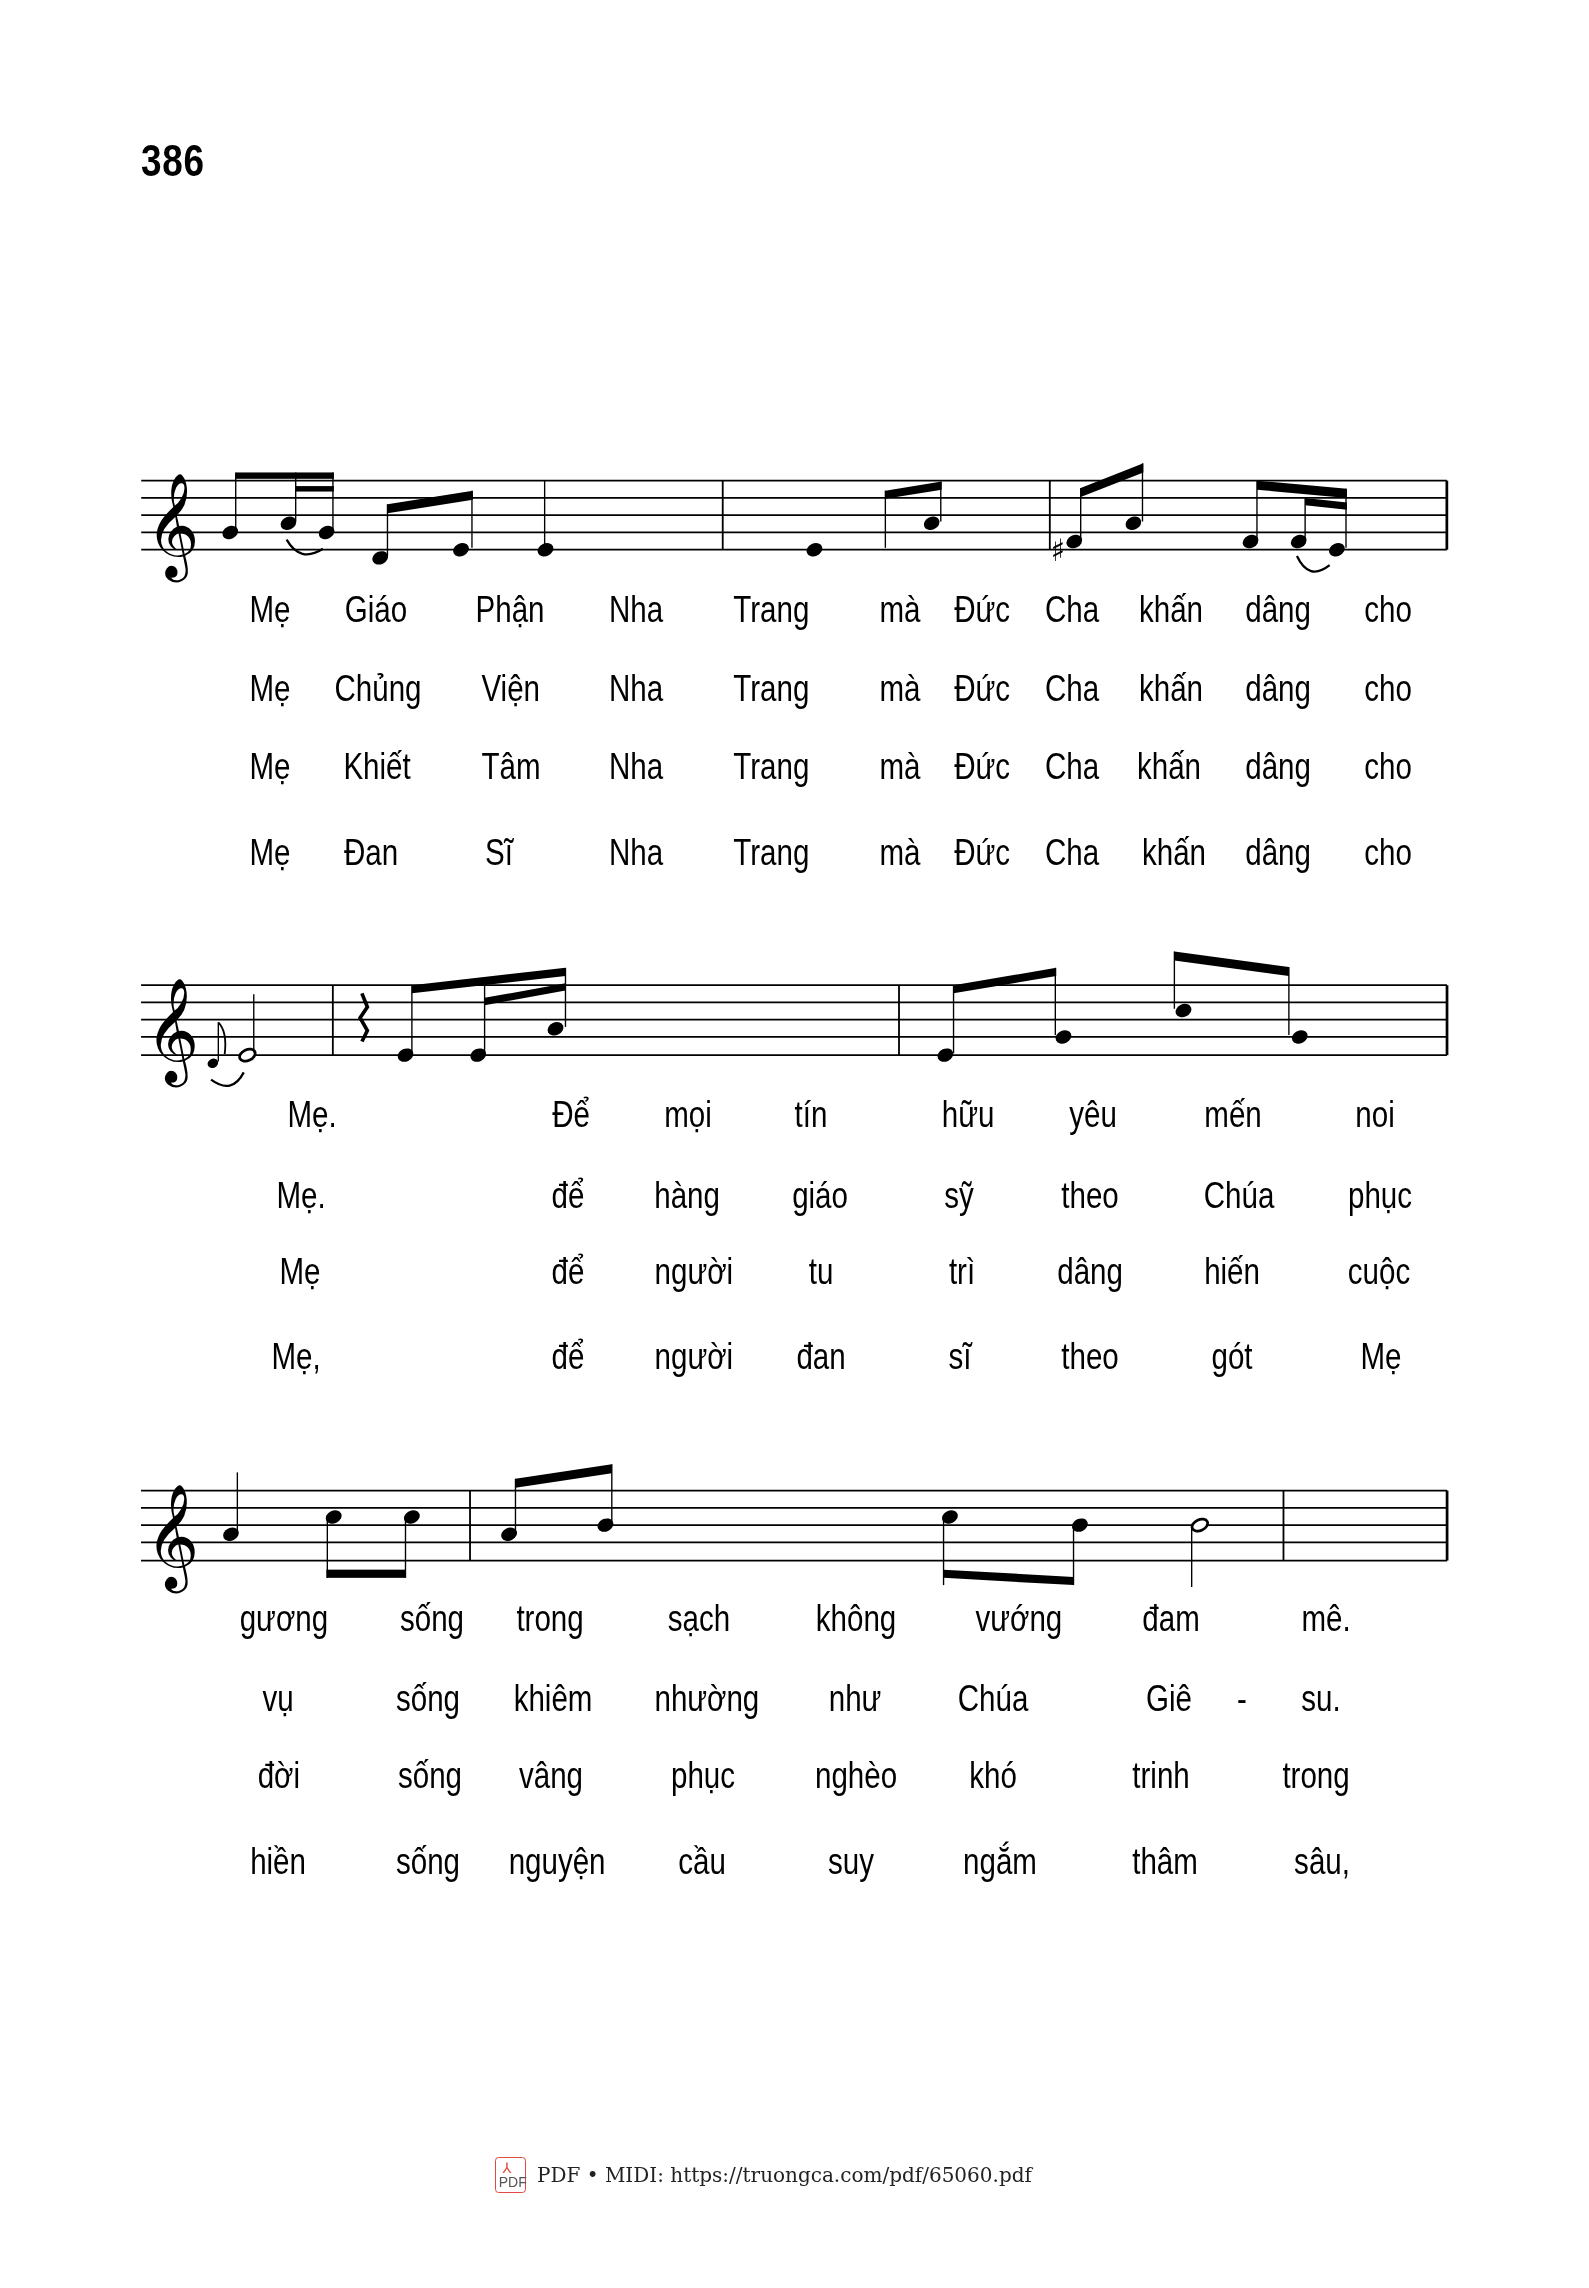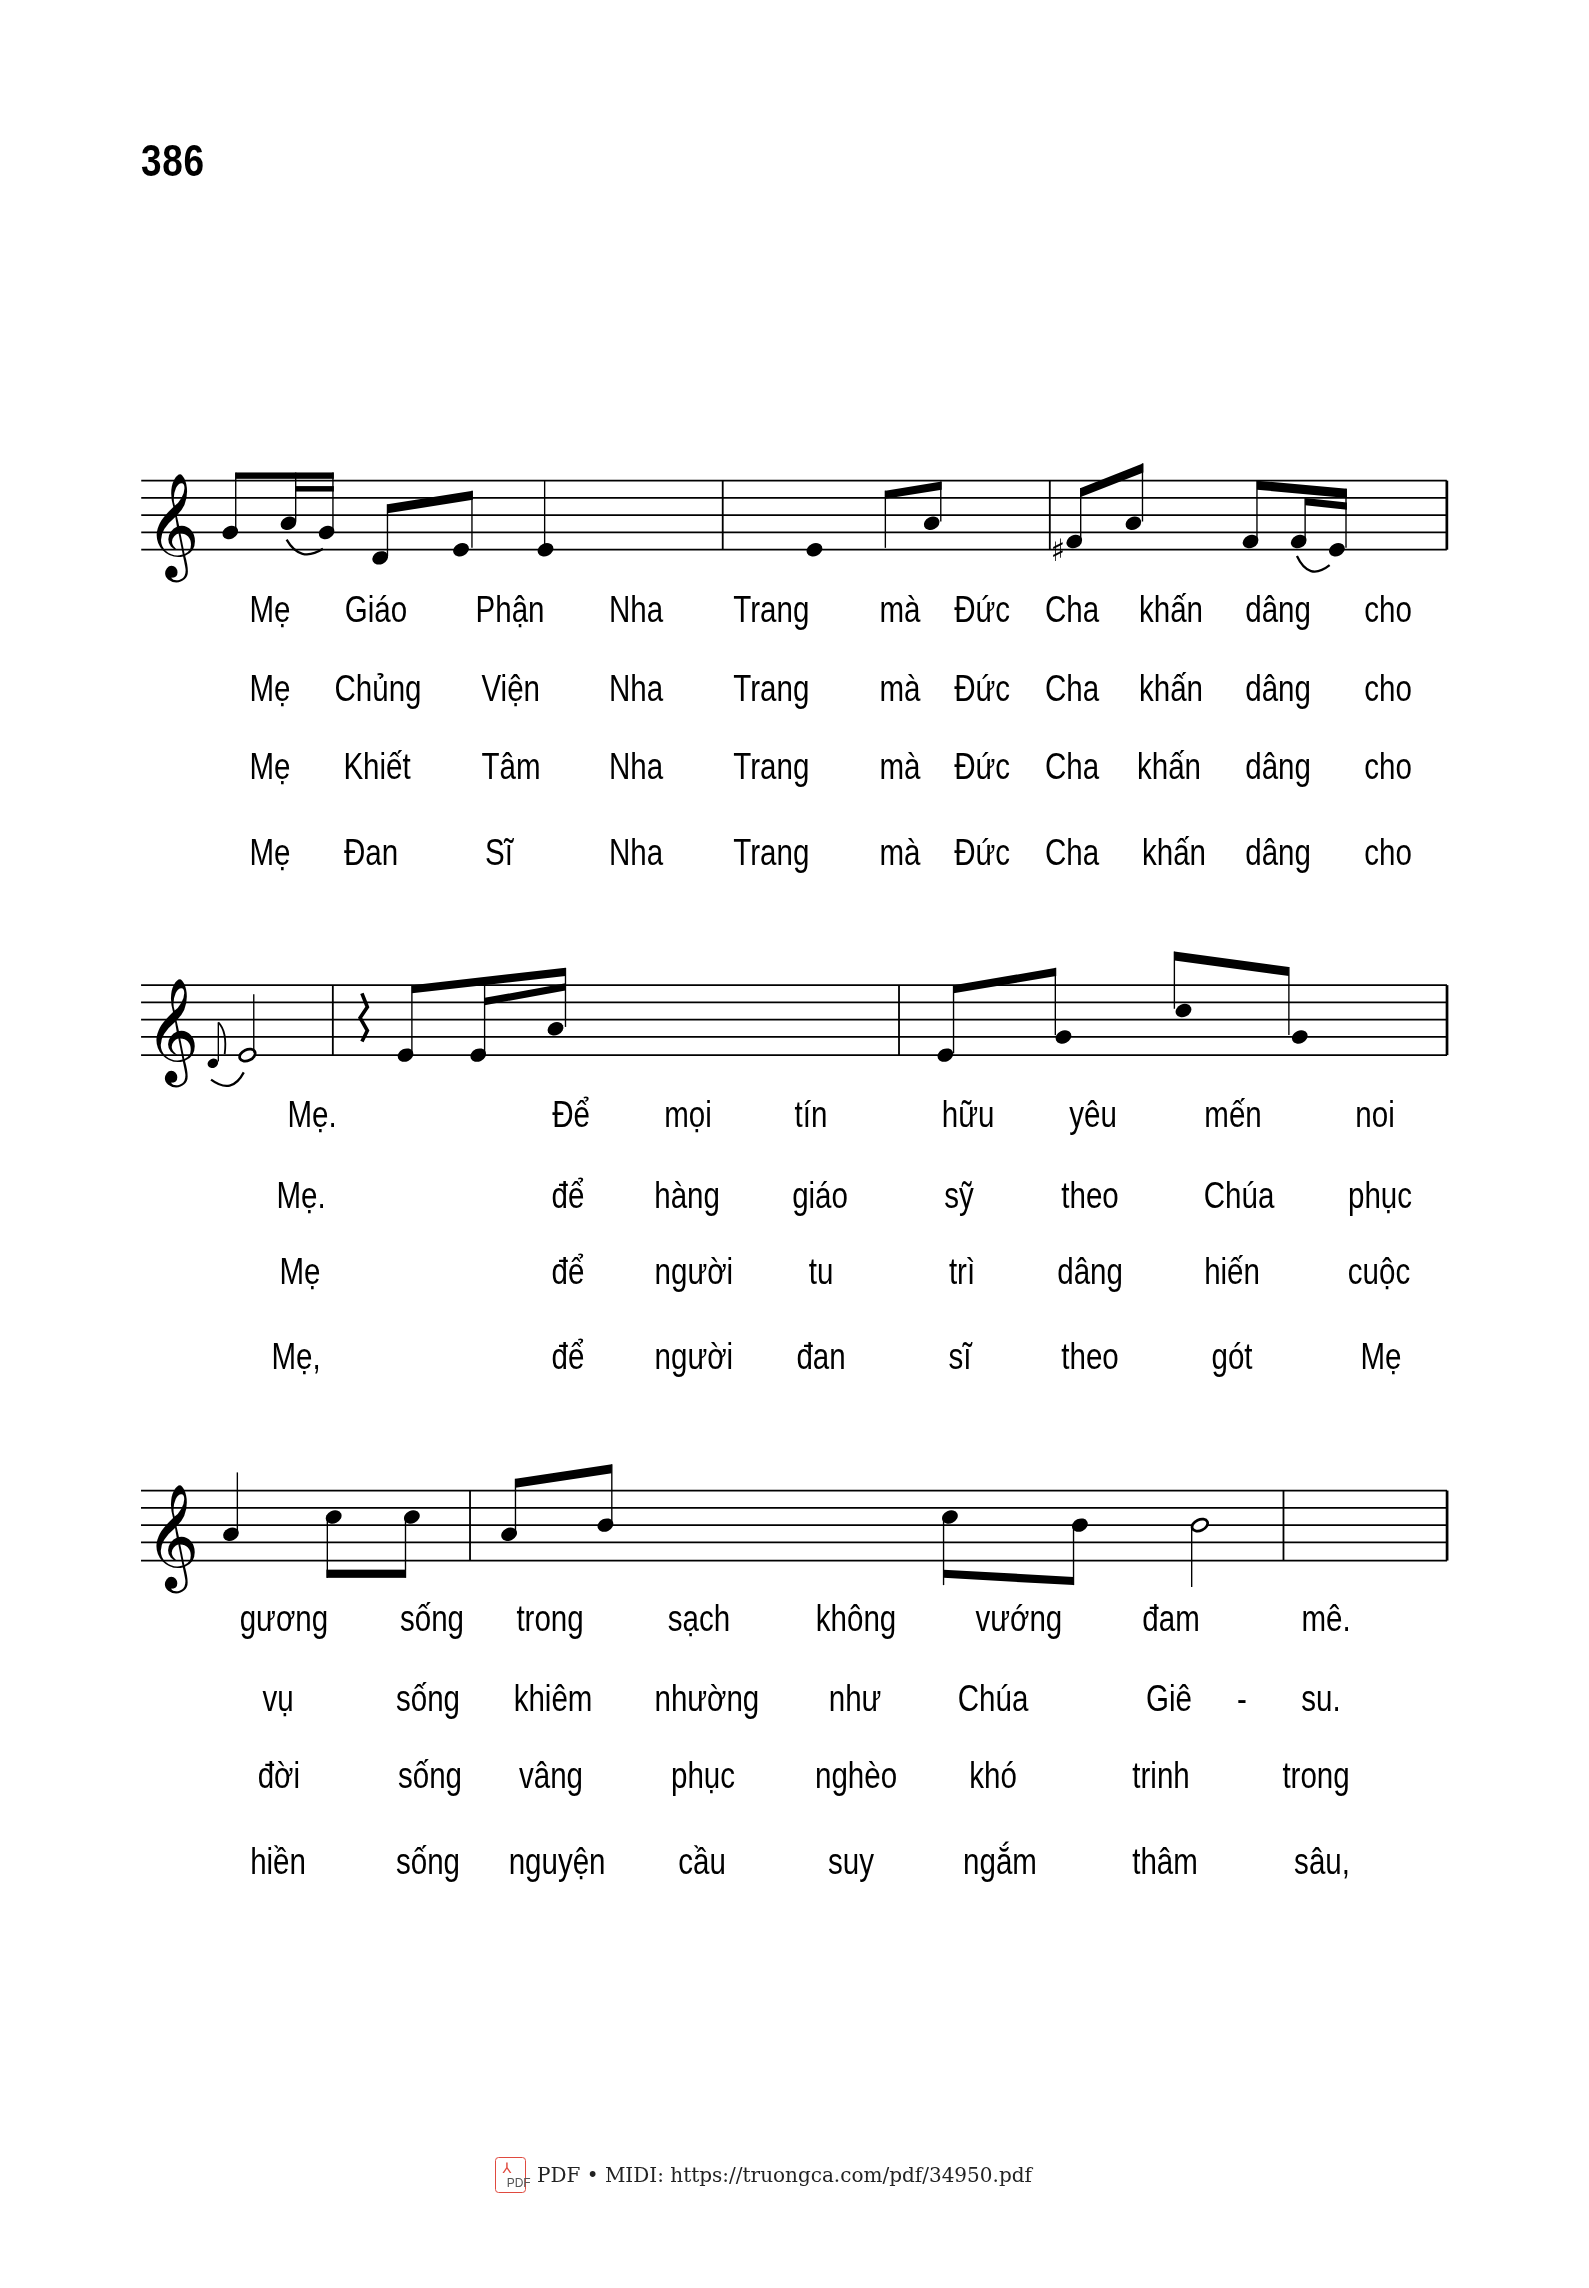--- a/index.html
+++ b/index.html
@@ -4,21 +4,21 @@
 <style>
   html,body{margin:0;padding:0;background:#ffffff;}
   body{width:1589px;height:2288px;position:relative;overflow:hidden;font-family:"Liberation Sans",sans-serif;color:#000;}
   .page-num{position:absolute;left:141px;top:135px;font-family:"Liberation Sans",sans-serif;font-weight:bold;font-size:45px;transform:scaleX(0.82);transform-origin:left top;letter-spacing:0.9px;}
   .system{position:absolute;left:0;width:1589px;}
   .system svg{position:absolute;left:0;top:0;}
   .lyric{position:absolute;font-family:"Liberation Sans",sans-serif;font-size:36px;white-space:nowrap;transform:scaleX(0.82);transform-origin:center top;}
   .footer{position:absolute;left:495px;top:2157px;height:36px;display:flex;align-items:center;}
   .pdf-icon{width:31px;height:36px;border:1.8px solid #e04a3f;border-radius:3.6px;box-sizing:border-box;position:relative;margin-right:11px;background:#fff;}
   .pdf-icon .sym{position:absolute;left:6.4px;top:1.8px;font-size:14.5px;color:#e04a3f;font-family:"DejaVu Sans",sans-serif;}
-  .pdf-icon .lbl{position:absolute;left:2.7px;bottom:1.8px;font-size:12px;color:#555;font-family:"Liberation Sans",sans-serif;margin-left:8px;}
+  .pdf-icon .lbl{position:absolute;left:2.7px;bottom:1.8px;font-size:14px;color:#555;font-family:"Liberation Sans",sans-serif;}
   .footer-text{font-family:"DejaVu Serif",serif;font-size:20px;color:#222;}
 </style>
 </head>
 <body>
 
 <div class="page-num">386</div>
 
 <div class="system" style="top:0;height:909px;">
   <svg width="1589" height="636" viewBox="0 0 1748 700">
     <g stroke="#000" stroke-width="2">
@@ -290,15 +290,15 @@
     <span class="lyric" style="left:1125px;top:1841px">thâm</span>
     <span class="lyric" style="left:1288px;top:1841px">sâu,</span>
   </div>
 </div>
 
 <div class="footer">
   <div class="pdf-icon">
     <span class="sym">⅄</span>
     <span class="lbl">PDF</span>
   </div>
-  <span class="footer-text">PDF • MIDI: https://truongca.com/pdf/34950.pdf</span>
+  <span class="footer-text">PDF • MIDI: https://truongca.com/pdf/65060.pdf</span>
 </div>
 
 
 </body></html>

